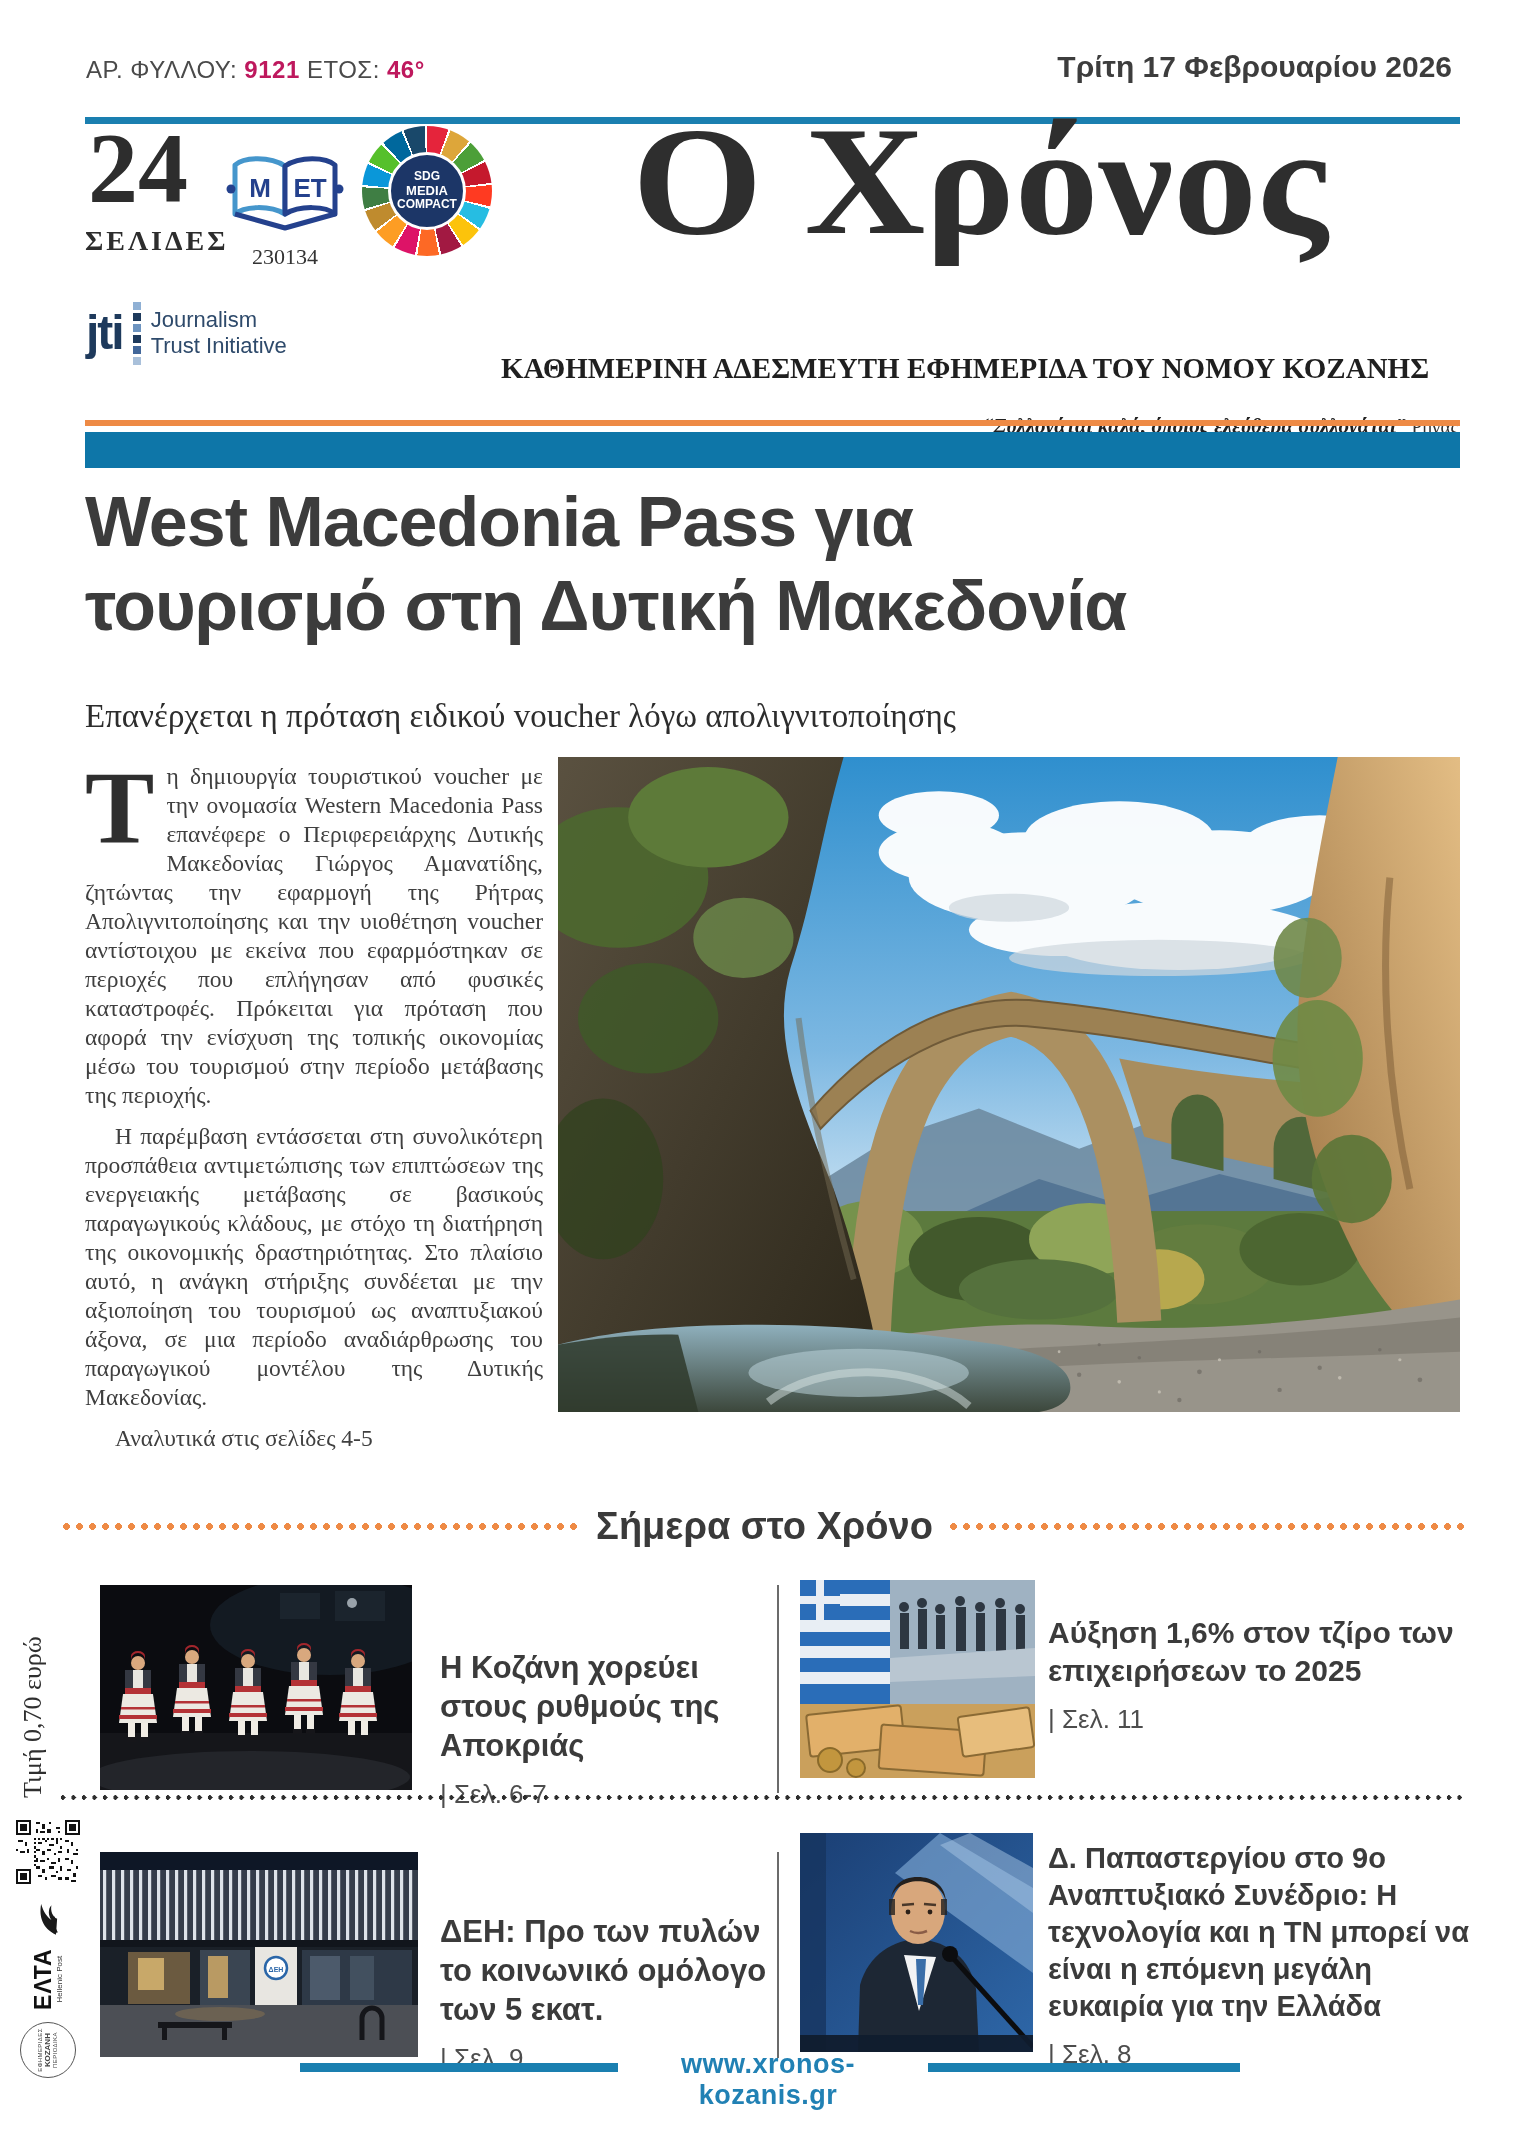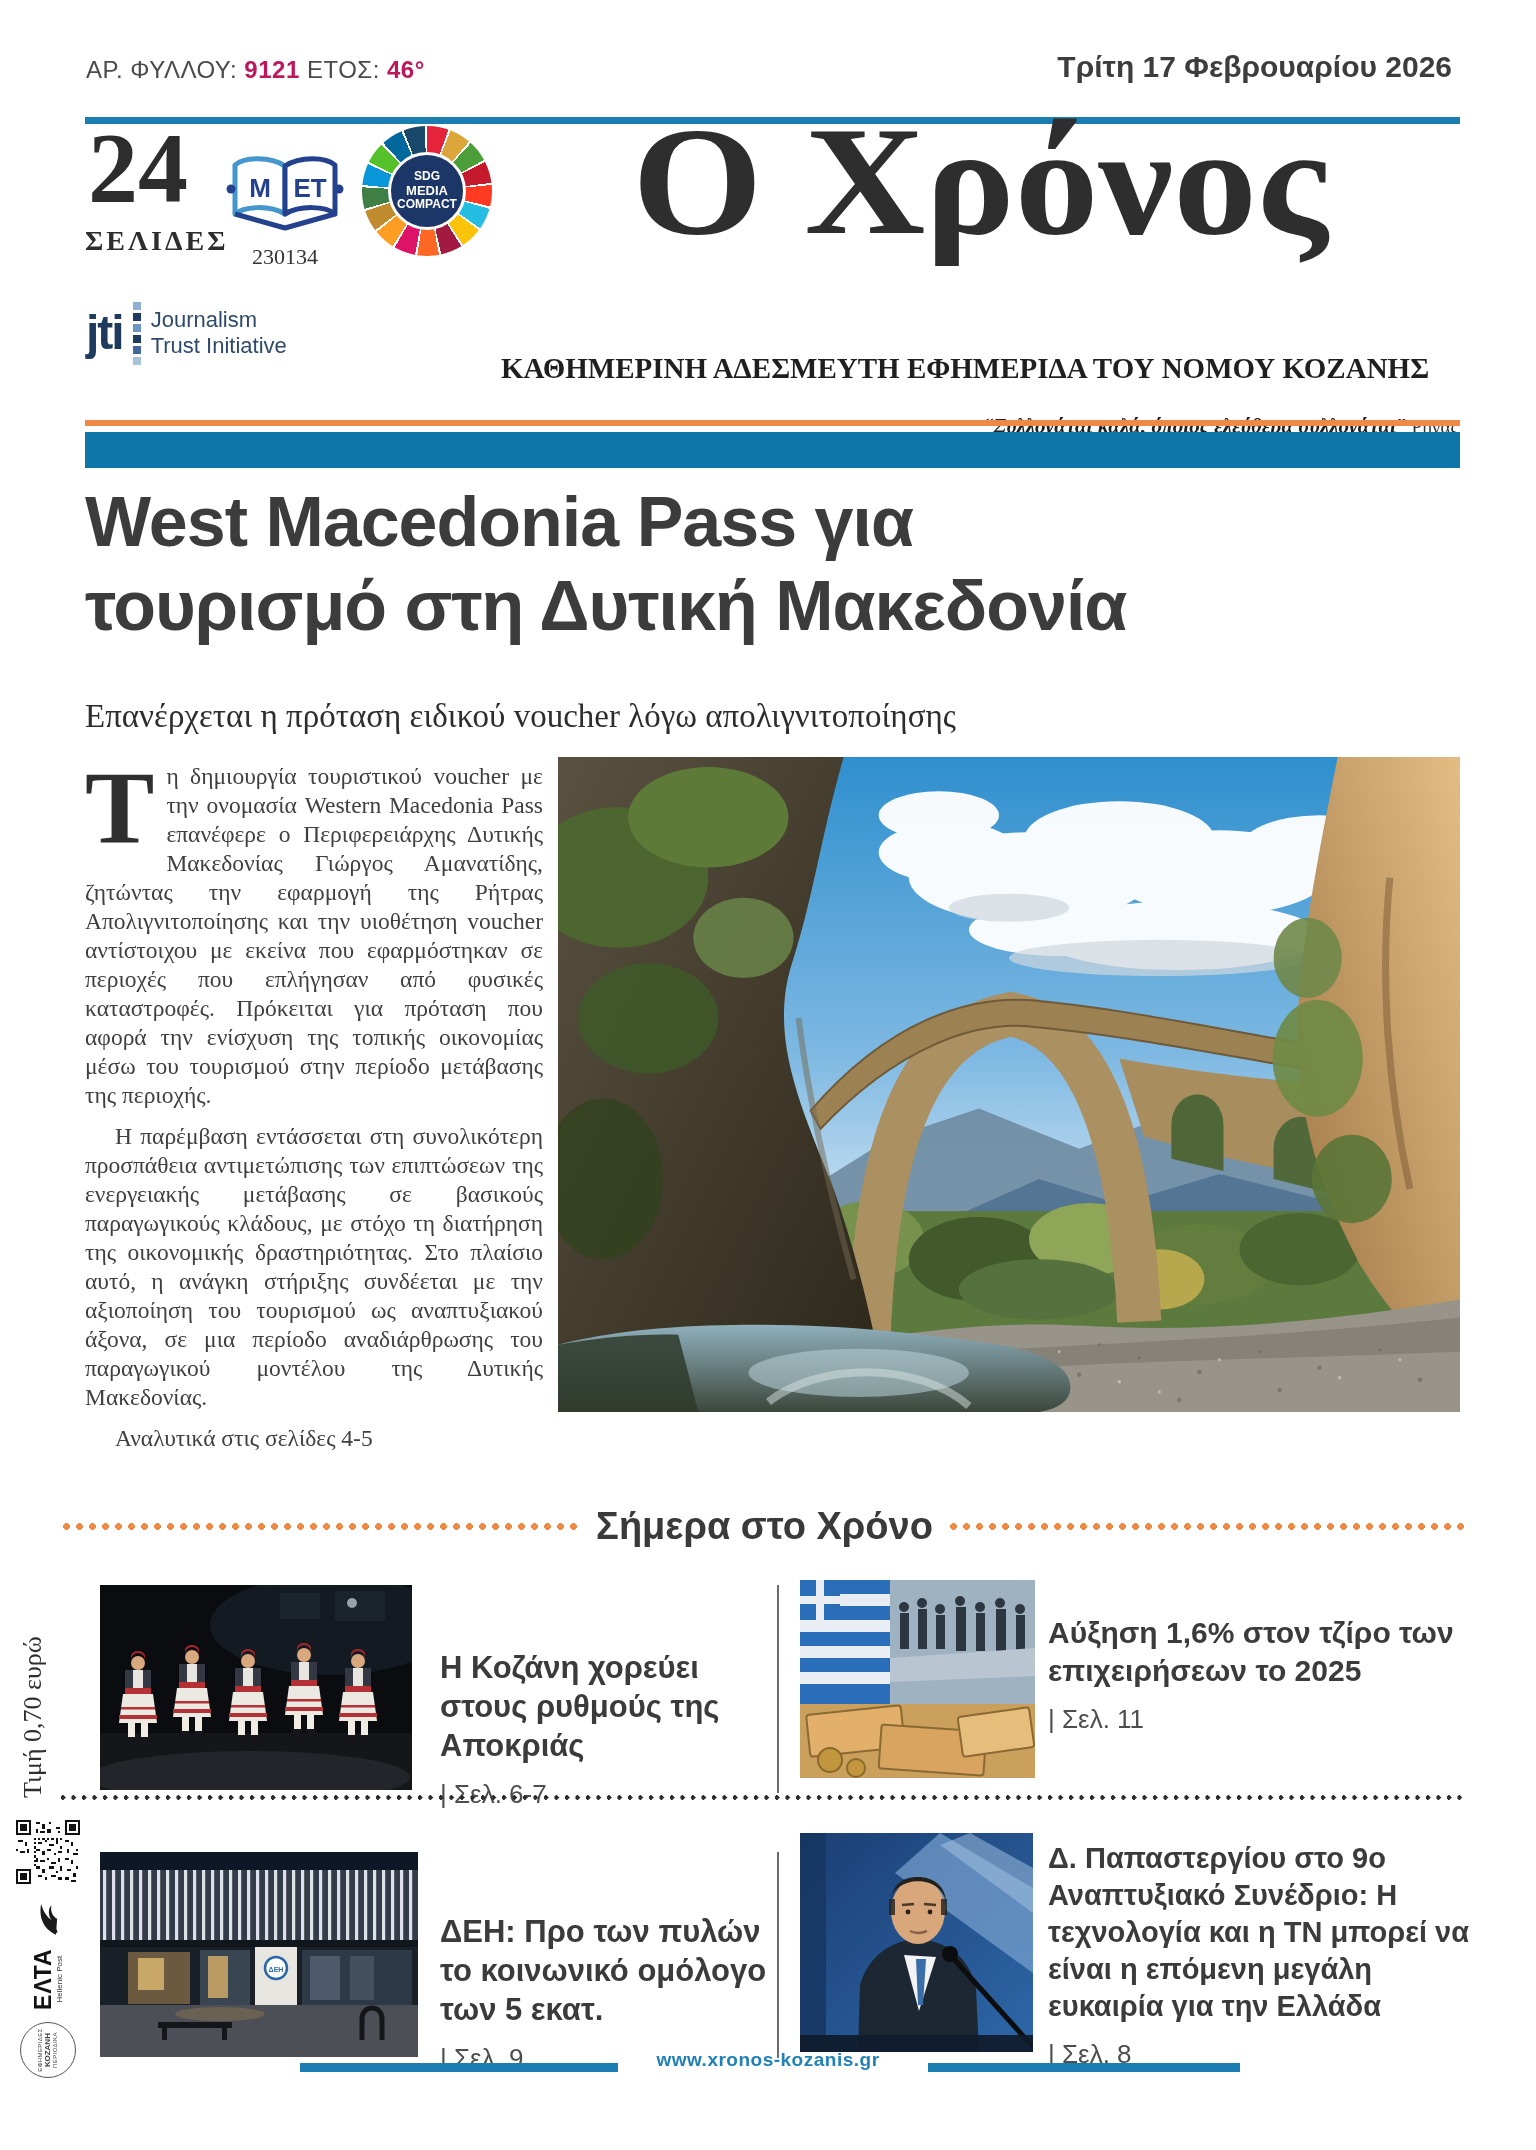--- a/index.html
+++ b/index.html
@@ -72,21 +72,21 @@
               background-image:radial-gradient(circle 2.3px at 3px 2.5px,#2d2d2d 98%,transparent 100%);
               background-size:10.5px 5px;background-repeat:repeat-x}
   .vdiv{width:2px;background:#6b6b6b}
   .teaser-title{font-weight:700;font-size:31px;line-height:39px;color:#3b3b3b}
   .teaser-page{font-size:26px;color:#4d4d4d;margin-top:14px}
   .tz2 .teaser-title{font-size:30px;line-height:38px}
   .tz4 .teaser-title{font-size:29px;line-height:37px}
 
   
   .foot-line{top:2063px;height:9px;background:#1a7fb0}
-  .foot-url{top:2049px;left:618px;width:300px;text-align:center;font-size:19px;font-weight:700;
+  .foot-url{top:2049px;left:618px;width:300px;text-align:center;font-size:27px;font-weight:700;
             color:#2181b4;letter-spacing:.5px}
 
   
   .price{top:1588px;left:18px;height:210px;writing-mode:vertical-rl;transform:rotate(180deg);
          font-family:"Liberation Serif",serif;font-size:26px;color:#2f2f2f}
   .qr{top:1820px;left:16px;width:64px;height:64px}
   .elta-wrap{top:1902px;left:2px;width:92px;height:176px}
   .elta-inner{width:176px;height:92px;transform-origin:0 0;transform:rotate(-90deg) translateX(-176px);
               display:flex;align-items:center;gap:12px}
   .stamp{width:56px;height:56px;border:1.6px solid #555;border-radius:50%;display:flex;flex-direction:column;

